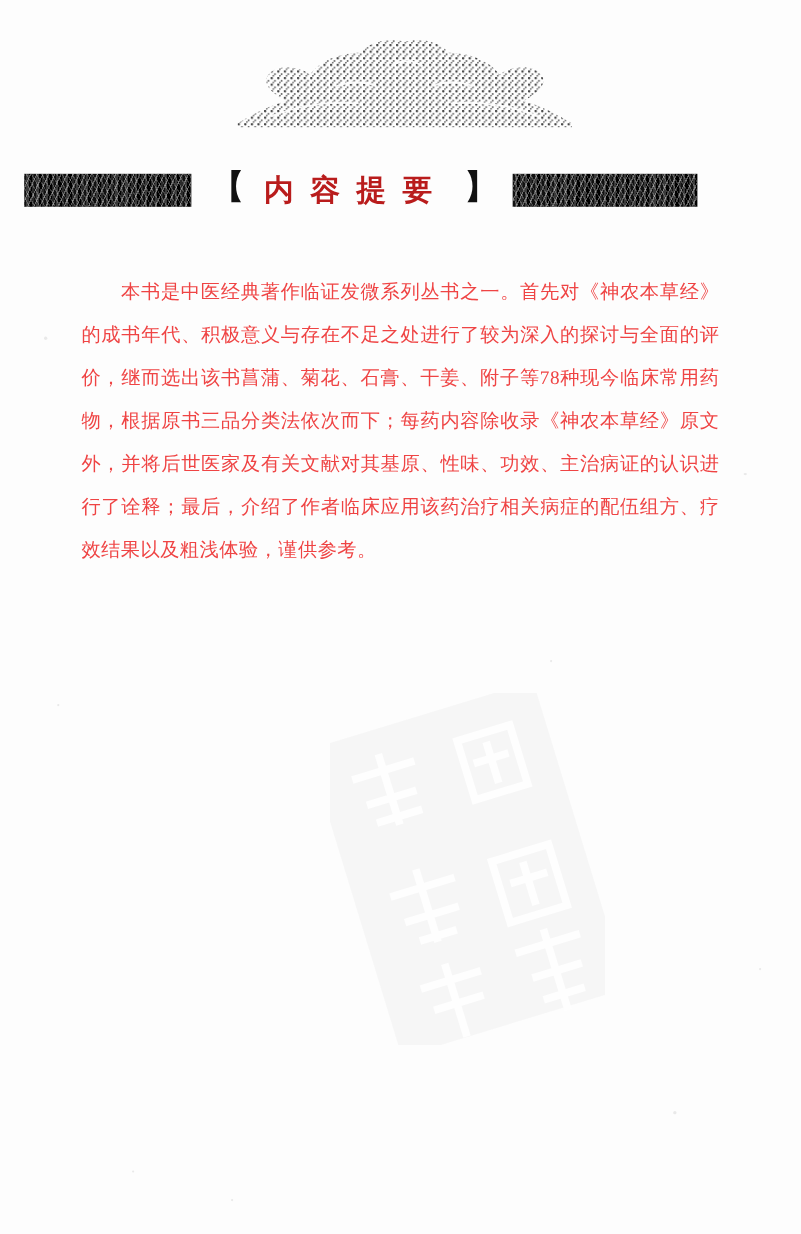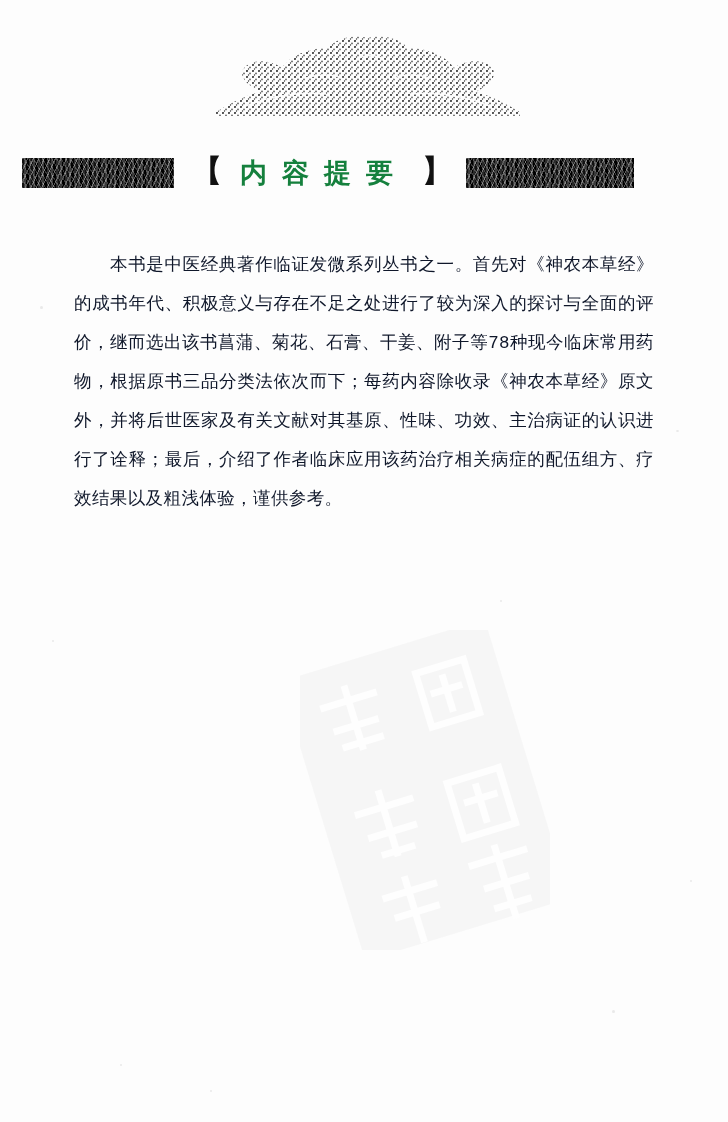--- a/index.html
+++ b/index.html
@@ -91,34 +91,34 @@
     color: #111;
     line-height: 1;
     position: relative;
     top: -2px;
   }
   .title-text {
     font-family: "DejaVu Serif", "Liberation Serif", serif;
     font-size: 27px;
     font-weight: bold;
     letter-spacing: 15px;
-    color: #15803d;
+    color: #b91c1c;
     padding: 0 14px 0 18px;
   }
 
   
   .body-text {
     position: absolute;
     left: 74px;
     top: 246px;
     width: 580px;
-    font-family: Liberation Mono, monospace;
+    font-family: Liberation Serif, serif;
     font-size: 17.5px;
     line-height: 39px;
-    color: #0f172a;
+    color: #ef4444;
     text-align: justify;
     text-justify: inter-ideograph;
     text-indent: 36px;
     letter-spacing: .4px;
   }
 
   
   .watermark {
     position: absolute;
     left: 300px;

